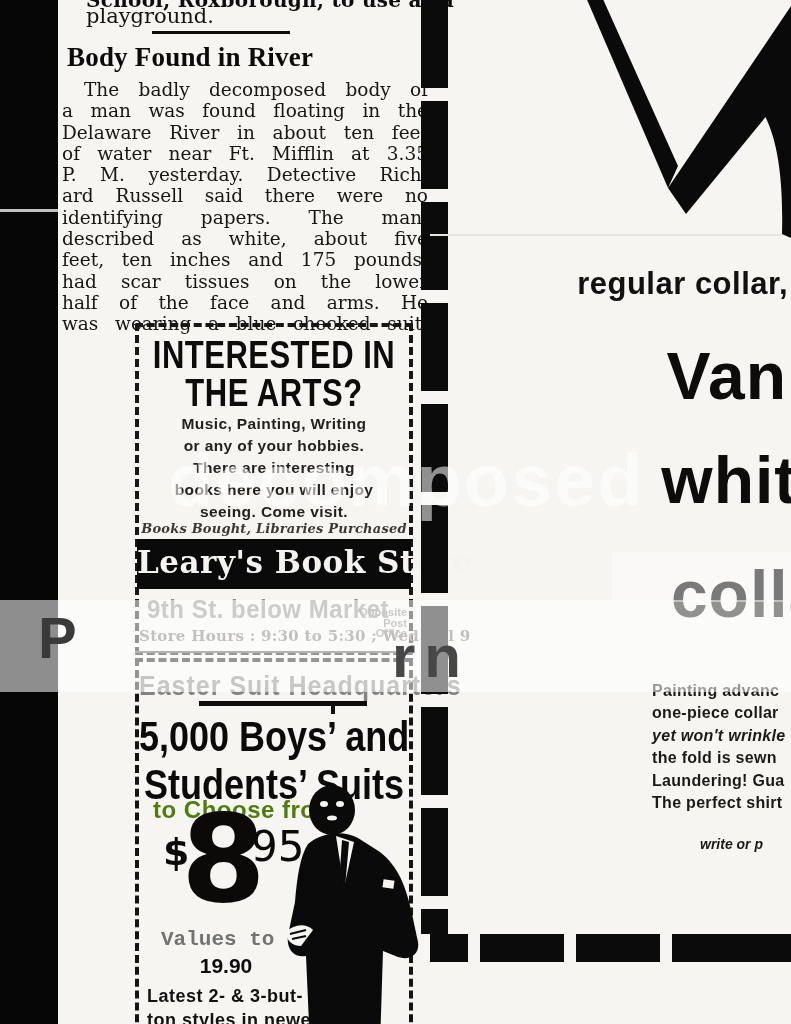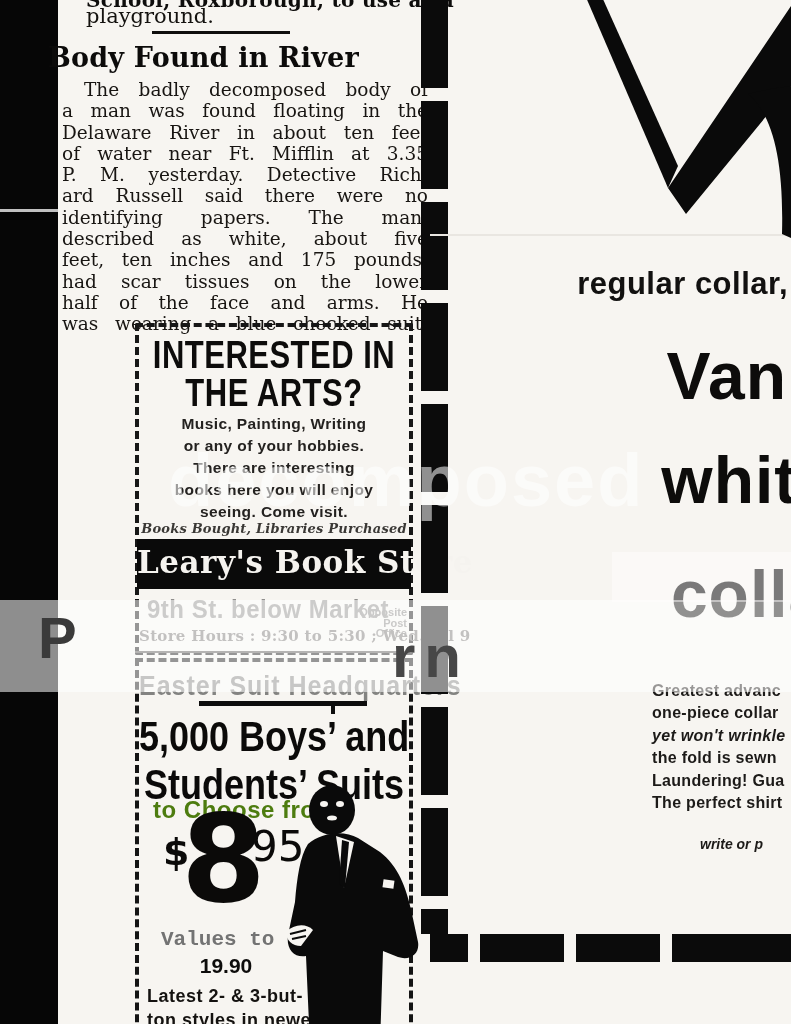--- a/index.html
+++ b/index.html
@@ -16,21 +16,21 @@
   .center{text-align:center;}
 
   
   .left-bar{left:0;top:0;width:58px;height:1024px;background:#060606;}
   .bar-scratch{left:0;top:209px;width:58px;height:3px;background:rgba(255,255,255,.75);}
 
   
   .preline1{left:86px;top:-12px;font-size:20px;color:#0e0d0c;letter-spacing:.3px;}
   .preline2{left:86px;top:4px;font-size:21px;color:#14120f;}
   .divider{left:152px;top:31px;width:138px;height:3px;background:#0f0e0d;}
-  .headline{left:48px;top:42px;font-size:27px;color:#0c0b0a;letter-spacing:.2px;}
+  .headline{left:67px;top:42px;font-size:27px;color:#0c0b0a;letter-spacing:.2px;font-family:Liberation Serif, serif;}
   .article-body{left:62px;top:79px;width:366px;}
   .article-line{height:21.3px;font-size:18.5px;line-height:21.3px;color:#181512;
     text-align:justify;text-align-last:justify;white-space:nowrap;}
   .article-line.first{text-indent:22px;}
 
   
   .vdash{left:421px;top:0;width:27px;height:934px;
     background:repeating-linear-gradient(180deg,#0b0b0b 0px,#0b0b0b 88px,rgba(0,0,0,0) 88px,rgba(0,0,0,0) 101px);}
   .hdash{left:430px;top:934px;width:361px;height:28px;
     background:repeating-linear-gradient(90deg,#0b0b0b 0px,#0b0b0b 84px,rgba(0,0,0,0) 84px,rgba(0,0,0,0) 96px);
@@ -173,21 +173,21 @@
   <svg class="abs" style="left:430px;top:0;width:361px;height:250px;overflow:visible" viewBox="0 0 361 250">
     <path d="M152,-12 L168,-12 L248,166 L238,188 Z" fill="#0a0a0a"></path>
     <path d="M238,188 L330,52 L361,6 L361,86 L256,214 Z" fill="#0a0a0a"></path>
     <path d="M318,94 C342,114 354,158 352,234 L361,238 L361,86 C347,88 332,90 318,94 Z" fill="#0a0a0a"></path>
   </svg>
   <div class="abs sans b collar-caption nw">regular collar,</div>
   <div class="abs sans b shirt-big1 nw">Van</div>
   <div class="abs sans b shirt-big2 nw">white</div>
   <div class="abs sans b shirt-big3 nw">collar</div>
   <div class="abs shirt-body">
-    <div class="shirt-body-line">Greatest advanc</div>
+    <div class="shirt-body-line">Painting advanc</div>
     <div class="shirt-body-line">one-piece collar</div>
     <div class="shirt-body-line i">yet won't wrinkle</div>
     <div class="shirt-body-line">the fold is sewn</div>
     <div class="shirt-body-line">Laundering! Gua</div>
     <div class="shirt-body-line">The perfect shirt</div>
   </div>
   <div class="abs sans b i shirt-cta nw">write or p</div>
 
   <div class="abs sans wm-word nw">decomposed</div>
   <div class="abs wm-coll-fade"></div>

